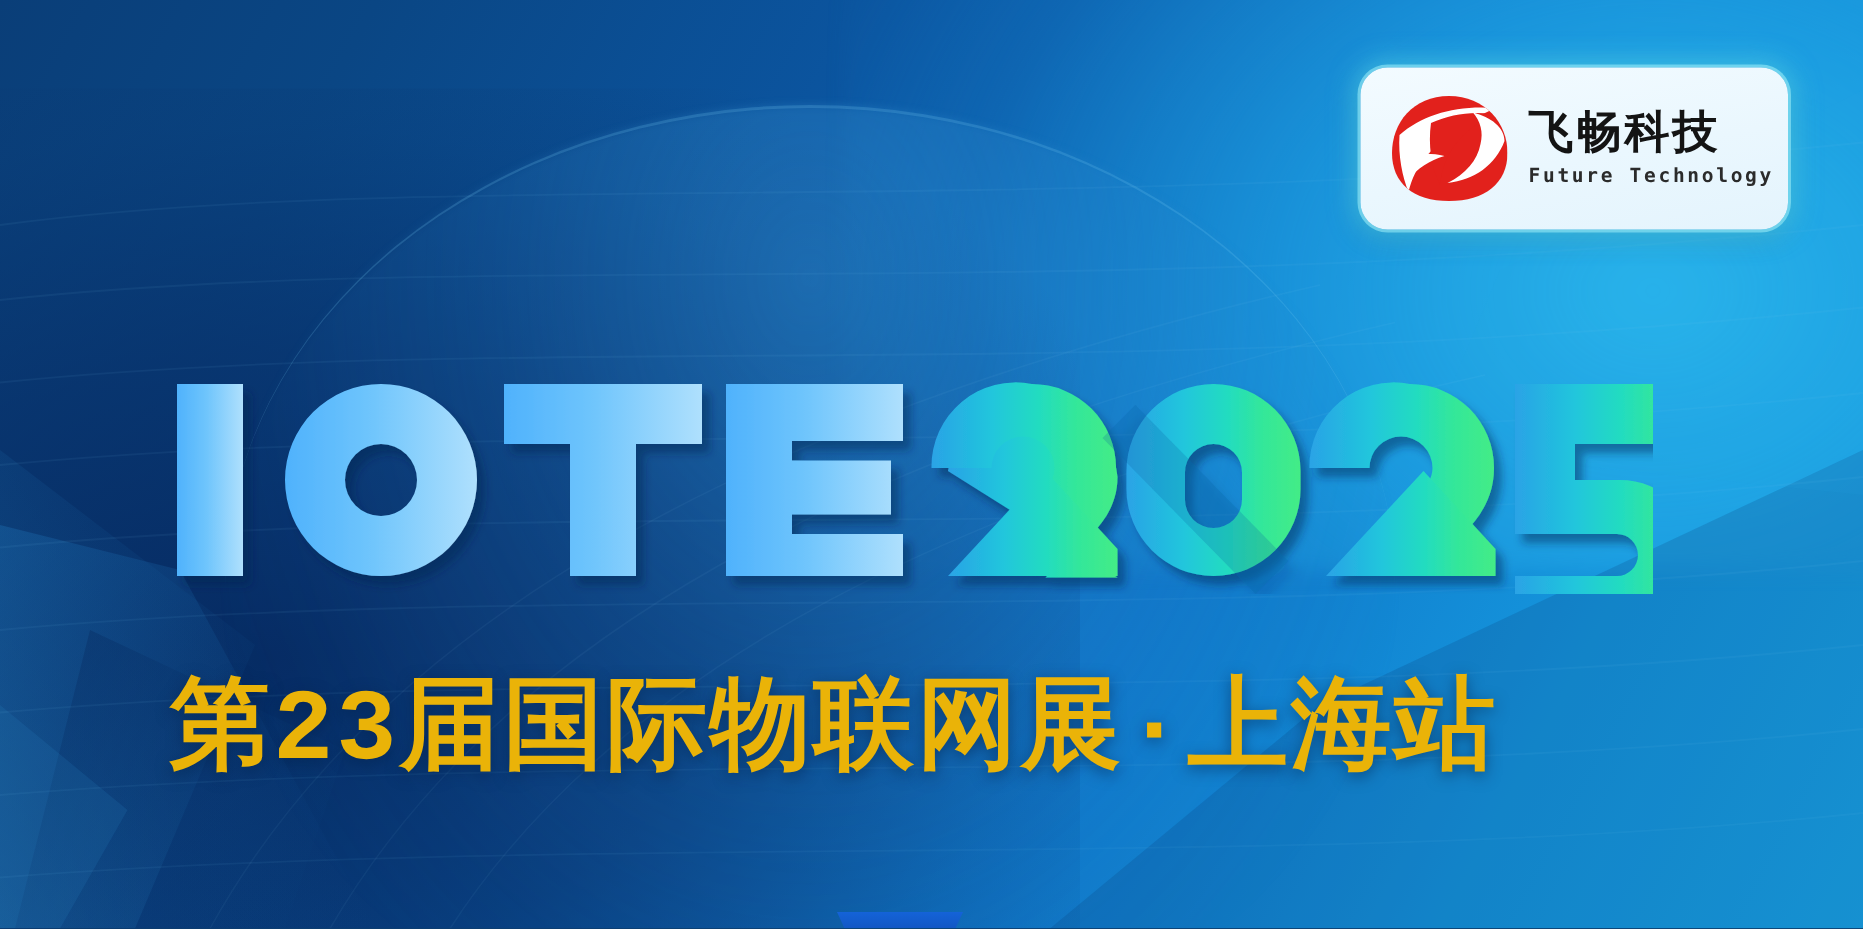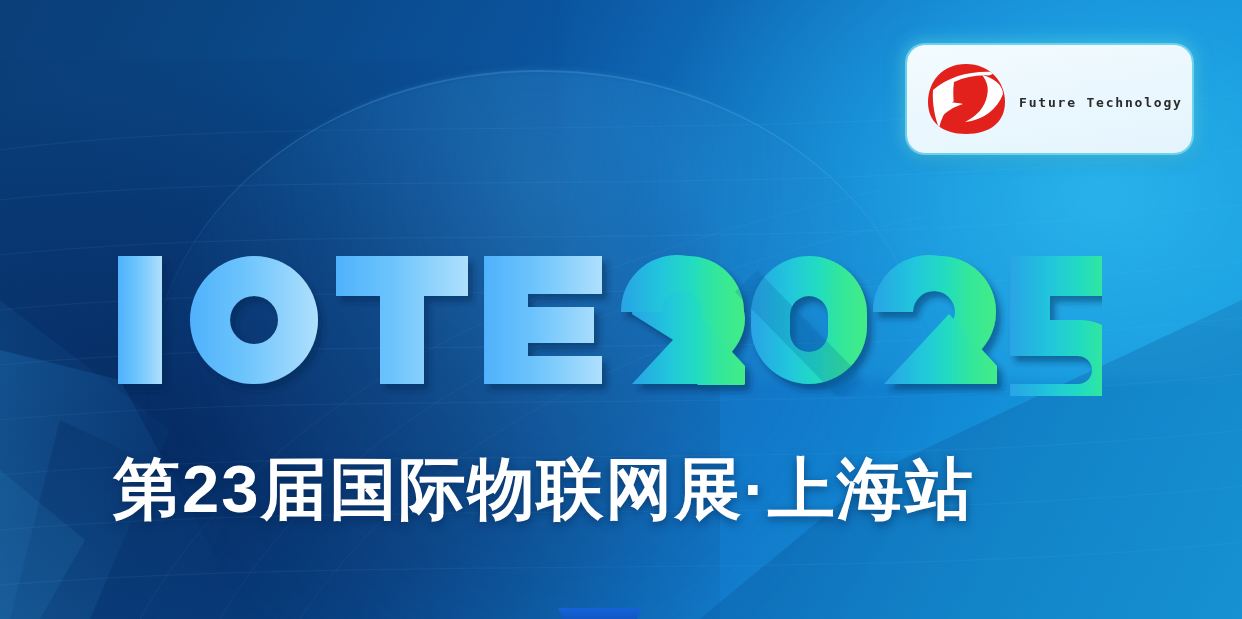--- a/index.html
+++ b/index.html
@@ -150,26 +150,26 @@
   }
   .headline svg { display: block; }
 
   
   .subtitle {
     position: absolute;
     left: 113px;
     top: 452px;
     font-size: 67px;
     font-weight: 700;
-    color: #ffffff;
+    color: #eab308;
     letter-spacing: 2px;
     line-height: 1.1;
     white-space: nowrap;
     text-shadow: 0 3px 10px rgba(3,32,74,0.55);
-    font-family: Liberation Sans, sans-serif;
+    font-family: Liberation Mono, monospace;
   }
 </style>
 </head>
 <body>
 
 <div class="banner">
 
   <div class="bg-base"></div>
   <div class="bg-topglow"></div>
   <div class="bg-deepleft"></div>
@@ -307,17 +307,18 @@
           <path d="M31 22 C44 16 58 14 72 16 C60 23 50 31 44 41
                    C40 48 38 55 37 63 C31 52 29 36 31 22 Z" fill="#E2211C"></path>
           <path d="M80 34 C74 50 60 60 42 62 C54 56 62 47 64 36
                    C66 28 64 21 59 15 C71 18 80 25 80 34 Z" fill="#ffffff"></path>
           <path d="M14 44 C24 42 32 42 40 44 C30 47 22 52 16 60
                    C14 55 13 49 14 44 Z" fill="#ffffff"></path>
         </g>
       </svg>
     </div>
     <div class="logo-text">
+      <div class="logo-cn">飞畅科技</div>
       <div class="logo-en">Future Technology</div>
     </div>
   </div>
 
 </div>
 
 </body></html>

